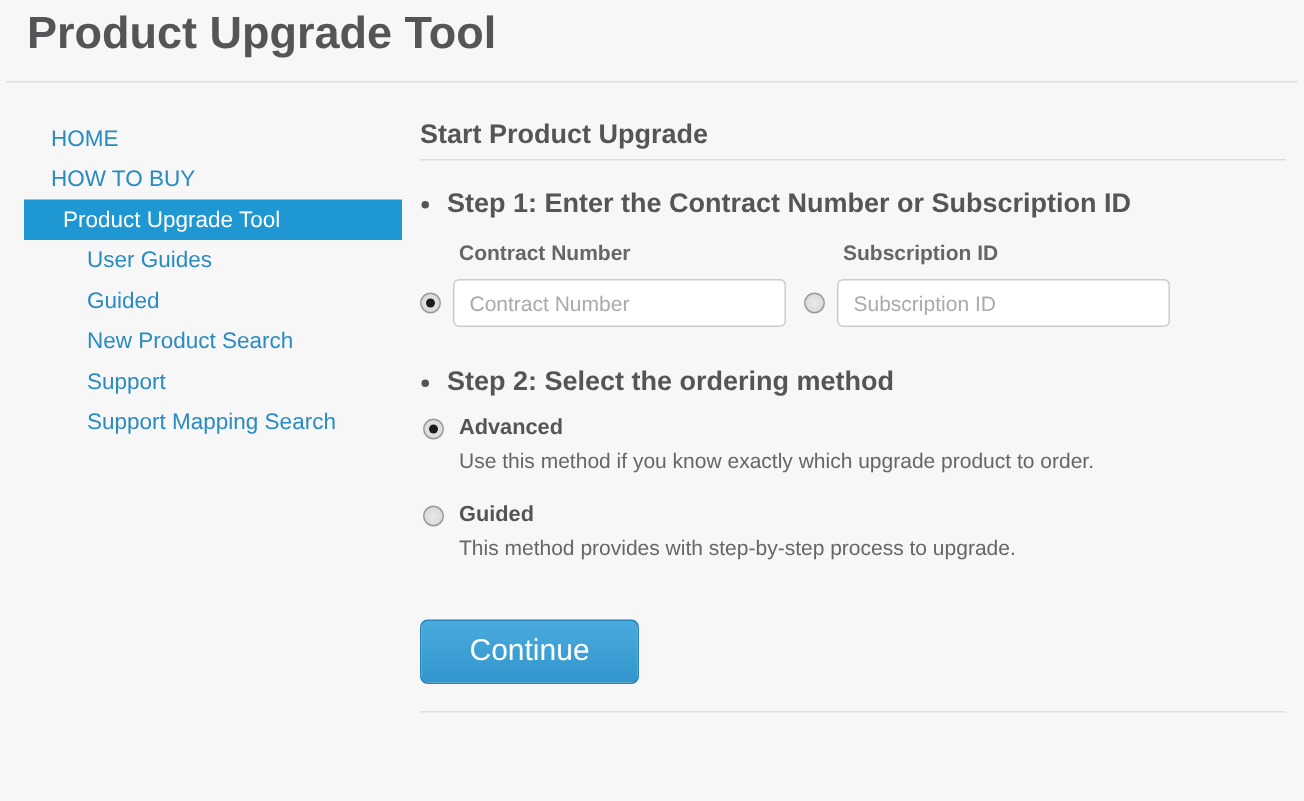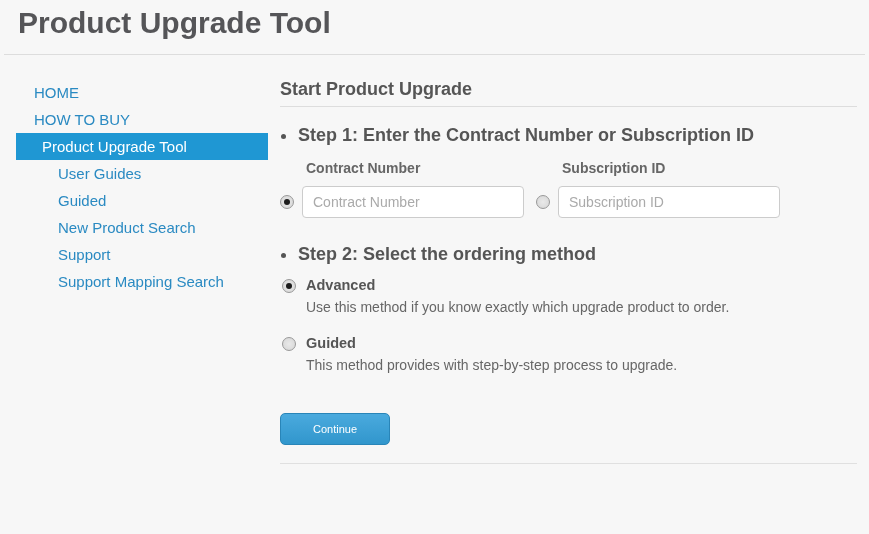--- a/index.html
+++ b/index.html
@@ -128,21 +128,21 @@
       margin-bottom: 6px;
     }
     .method-desc {
       font-size: 14px;
       color: #666;
     }
     .continue-btn {
       background: linear-gradient(#4aaade, #3196cc);
       border: 1px solid #2985b8;
       color: #fff;
-      font-size: 11px;
+      font-size: 20px;
       padding: 9px 32px;
       border-radius: 5px;
       cursor: pointer;
       margin-top: 18px;
     }
     .bottom-rule {
       border: none;
       border-top: 1px solid #e0e0e0;
       margin-top: 18px;
       margin-right: 4px;

